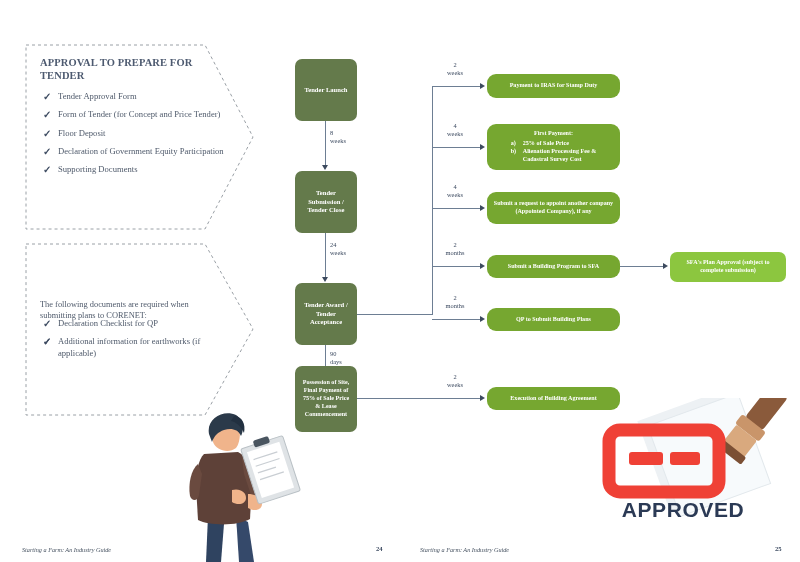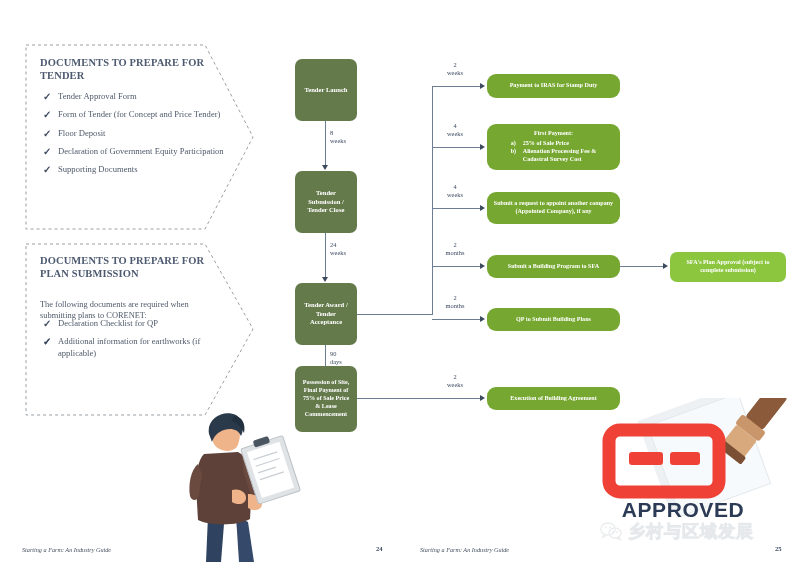--- a/index.html
+++ b/index.html
@@ -108,35 +108,34 @@
 </head>
 <body>
 
 <div class="page">
 
 
   <div class="callout" style="left:25px;top:44px;width:230px;height:186px;">
     <svg width="230" height="186" style="position:absolute;left:0;top:0;">
       <polygon points="1,1 180,1 228,93 180,185 1,185" fill="none" stroke="#9aa0a6" stroke-width="1" stroke-dasharray="3,3"></polygon>
     </svg>
-    <div class="co-head" style="left:15px;top:13px;width:165px;font-size:10.5px;">DOCUMENTS TO PREPARE FOR TENDER</div>
+    <div class="co-head" style="left:15px;top:13px;width:165px;font-size:10.5px;">APPROVAL TO PREPARE FOR TENDER</div>
     <ul class="co-list" style="left:18px;top:47px;width:190px;">
       <li><span class="tick">✓</span><span>Tender Approval Form</span></li>
       <li><span class="tick">✓</span><span>Form of Tender (for Concept and Price Tender)</span></li>
       <li><span class="tick">✓</span><span>Floor Deposit</span></li>
       <li><span class="tick">✓</span><span>Declaration of Government Equity Participation</span></li>
       <li><span class="tick">✓</span><span>Supporting Documents</span></li>
     </ul>
   </div>
 
   <div class="callout" style="left:25px;top:243px;width:230px;height:173px;">
     <svg width="230" height="173" style="position:absolute;left:0;top:0;">
       <polygon points="1,1 180,1 228,86 180,172 1,172" fill="none" stroke="#9aa0a6" stroke-width="1" stroke-dasharray="3,3"></polygon>
     </svg>
-    <div class="co-head" style="left:15px;top:12px;width:165px;font-size:10.5px;">DOCUMENTS TO PREPARE FOR PLAN SUBMISSION</div>
     <div class="co-sub" style="left:15px;top:44px;width:165px;">The following documents are required when submitting plans to CORENET:</div>
     <ul class="co-list" style="left:18px;top:75px;width:195px;">
       <li><span class="tick">✓</span><span>Declaration Checklist for QP</span></li>
       <li><span class="tick">✓</span></li>
       <li><span class="tick">✓</span><span>Additional information for earthworks (if applicable)</span></li>
     </ul>
   </div>
 
   <div class="fbox main" style="left:295px;top:59px;width:62px;height:62px;">
     <span class="lines">Tender Launch</span>
@@ -297,33 +296,20 @@
 
     <g>
       <rect x="13" y="32" width="110" height="62" rx="11" fill="none" stroke="#ef4136" stroke-width="13"></rect>
       <rect x="33" y="54" width="34" height="13" rx="3" fill="#ef4136"></rect>
       <rect x="74" y="54" width="30" height="13" rx="3" fill="#ef4136"></rect>
     </g>
   </svg>
 
   <div id="approved-word">APPROVED</div>
 
-  <div id="watermark">
-    <svg width="22" height="19" viewBox="0 0 22 19">
-      <ellipse cx="8" cy="7" rx="7.2" ry="6" fill="none" stroke="#d6dade" stroke-width="1.3"></ellipse>
-      <path d="M4 12 L2.4 15.4 L6 13.6 Z" fill="none" stroke="#d6dade" stroke-width="1.3"></path>
-      <circle cx="5.6" cy="5.6" r="1" fill="#d6dade"></circle>
-      <circle cx="10.2" cy="5.6" r="1" fill="#d6dade"></circle>
-      <ellipse cx="15" cy="11" rx="6" ry="5" fill="none" stroke="#d6dade" stroke-width="1.3"></ellipse>
-      <path d="M19 15 L20.6 17.6 L17.4 16.4 Z" fill="none" stroke="#d6dade" stroke-width="1.3"></path>
-      <circle cx="13" cy="10" r=".9" fill="#d6dade"></circle>
-      <circle cx="17" cy="10" r=".9" fill="#d6dade"></circle>
-    </svg>
-    <span class="wm-text">乡村与区域发展</span>
-  </div>
 
   <div class="foot-title" style="left:22px;top:546px;">Starting a Farm: An Industry Guide</div>
   <div class="foot-num" style="left:376px;top:545px;">24</div>
 
   <div class="foot-title" style="left:420px;top:546px;">Starting a Farm: An Industry Guide</div>
   <div class="foot-num" style="left:775px;top:545px;">25</div>
 
 </div>
 
 </body></html>

